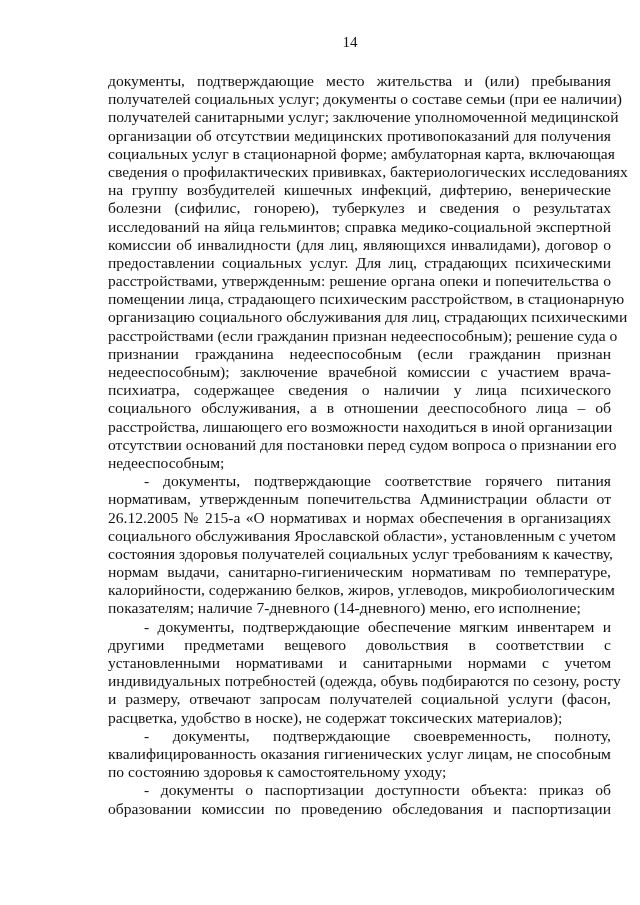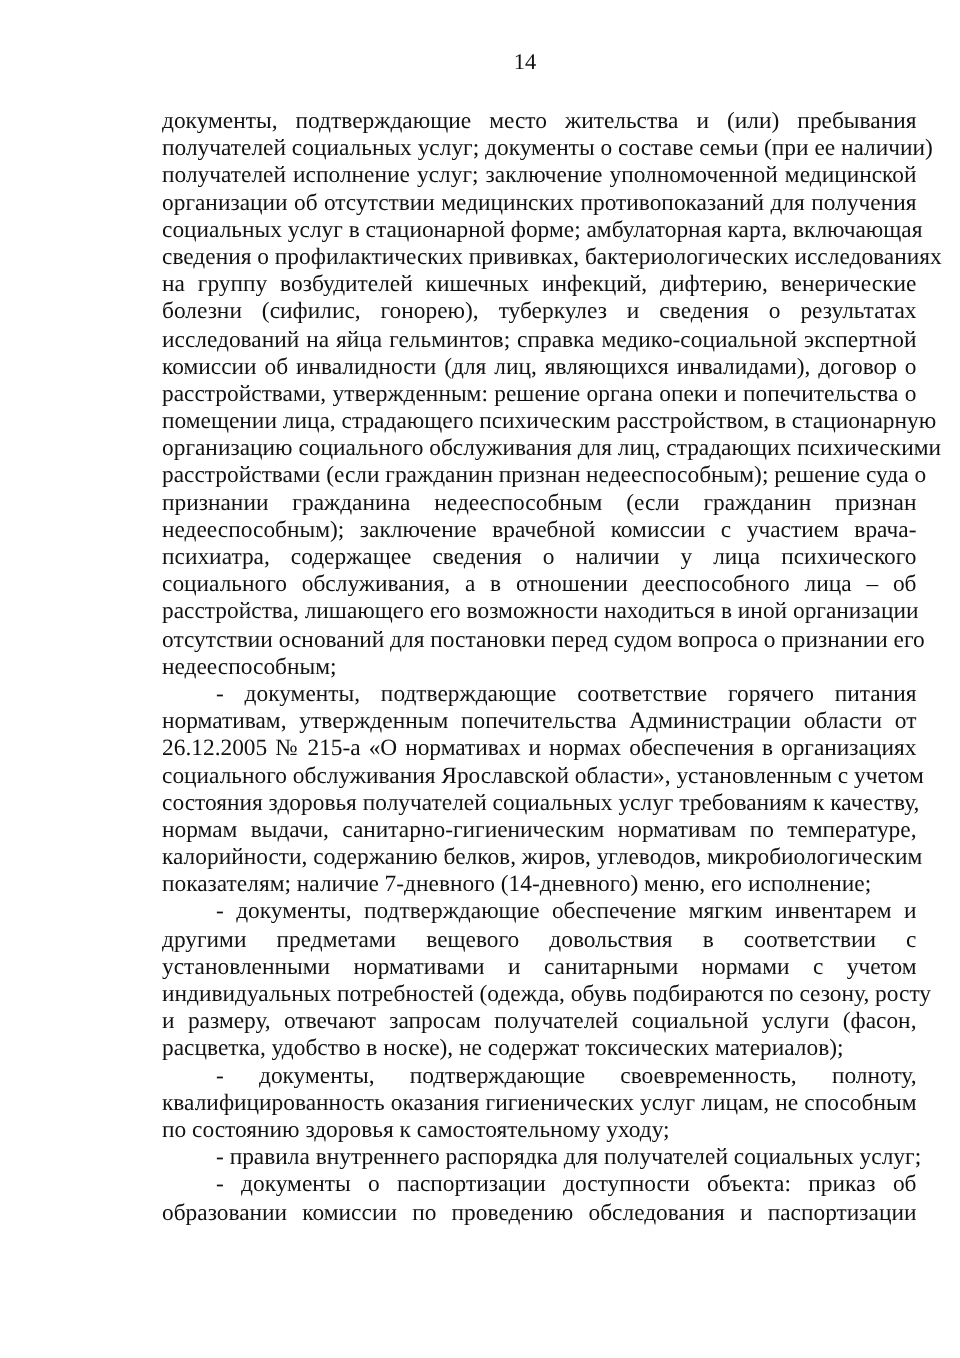--- a/index.html
+++ b/index.html
@@ -62,28 +62,29 @@
 </head>
 <body>
 
 <div class="page-number">14</div>
 
 <div class="content">
 
   <div class="para">
     <span class="line">документы, подтверждающие место жительства и (или) пребывания</span>
     <span class="line">получателей социальных услуг; документы о составе семьи (при ее наличии)</span>
-    <span class="line">получателей исполнение услуг; заключение уполномоченной медицинской</span>
+    <span class="line">получателей санитарными услуг; заключение уполномоченной медицинской</span>
     <span class="line">организации об отсутствии медицинских противопоказаний для получения</span>
     <span class="line">социальных услуг в стационарной форме; амбулаторная карта, включающая</span>
     <span class="line">сведения о профилактических прививках, бактериологических исследованиях</span>
     <span class="line">на группу возбудителей кишечных инфекций, дифтерию, венерические</span>
     <span class="line">болезни (сифилис, гонорею), туберкулез и сведения о результатах</span>
     <span class="line">исследований на яйца гельминтов; справка медико-социальной экспертной</span>
     <span class="line">комиссии об инвалидности (для лиц, являющихся инвалидами), договор о</span>
+    <span class="line">предоставлении социальных услуг. Для лиц, страдающих психическими</span>
     <span class="line">расстройствами, утвержденным: решение органа опеки и попечительства о</span>
     <span class="line">помещении лица, страдающего психическим расстройством, в стационарную</span>
     <span class="line">организацию социального обслуживания для лиц, страдающих психическими</span>
     <span class="line">расстройствами (если гражданин признан недееспособным); решение суда о</span>
     <span class="line">признании гражданина недееспособным (если гражданин признан</span>
     <span class="line">недееспособным); заключение врачебной комиссии с участием врача-</span>
     <span class="line">психиатра, содержащее сведения о наличии у лица психического</span>
     <span class="line">социального обслуживания, а в отношении дееспособного лица – об</span>
     <span class="line">расстройства, лишающего его возможности находиться в иной организации</span>
     <span class="line">отсутствии оснований для постановки перед судом вопроса о признании его</span>
@@ -109,22 +110,19 @@
     <span class="line">и размеру, отвечают запросам получателей социальной услуги (фасон,</span>
     <span class="line last">расцветка, удобство в носке), не содержат токсических материалов);</span>
   </div>
 
   <div class="para">
     <span class="line indent">- документы, подтверждающие своевременность, полноту,</span>
     <span class="line">квалифицированность оказания гигиенических услуг лицам, не способным</span>
     <span class="line last">по состоянию здоровья к самостоятельному уходу;</span>
   </div>
 
-  <div class="para">
-    <span class="line center-indent">- правила внутреннего распорядка для получателей социальных услуг;</span>
-  </div>
 
   <div class="para">
     <span class="line indent">- документы о паспортизации доступности объекта: приказ об</span>
     <span class="line">образовании комиссии по проведению обследования и паспортизации</span>
   </div>
 
 </div>
 
 </body></html>

